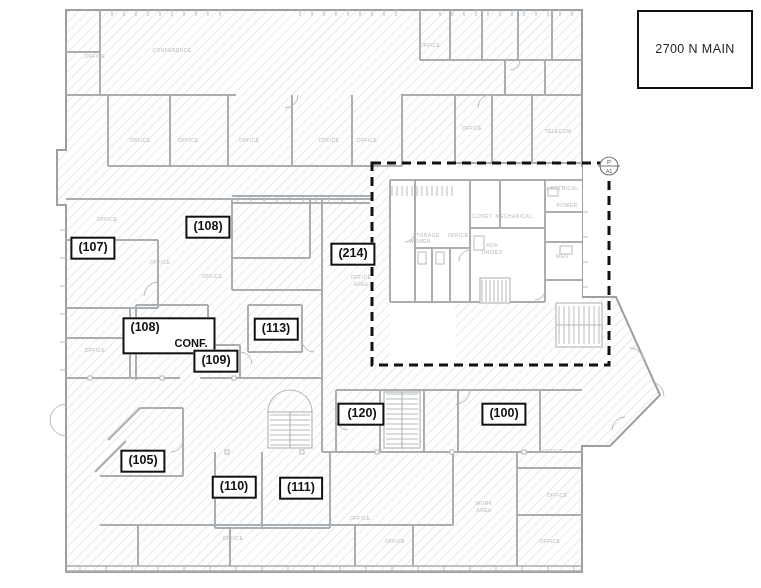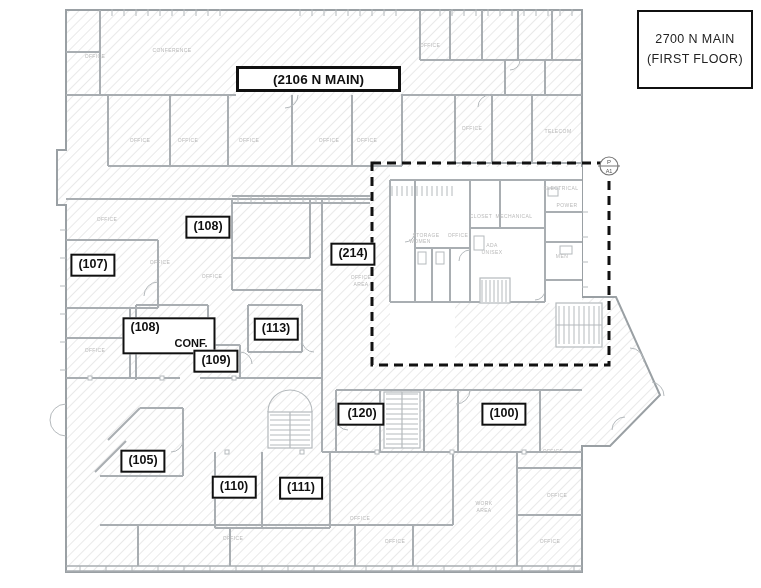--- a/index.html
+++ b/index.html
@@ -281,37 +281,33 @@
     <g>
       <circle cx="609" cy="166" r="9" fill="#ffffff" stroke="#777777" stroke-width="1.2"></circle>
       <line x1="598" y1="166" x2="620" y2="166" stroke="#777777" stroke-width="1"></line>
       <text x="609" y="164" text-anchor="middle" font-size="6" fill="#555555">P</text>
       <text x="609" y="173" text-anchor="middle" font-size="5.5" fill="#555555">A1</text>
     </g>
   </svg>
 
   
   <div class="rlabel" style="left:208px;top:227px;"><span>(108)</span></div>
-  <div class="rlabel" style="left:93px;top:265px;"><span>(107)</span></div>
+  <div class="rlabel" style="left:93px;top:248px;"><span>(107)</span></div>
   <div class="rlabel" style="left:353px;top:254px;"><span>(214)</span></div>
   <div class="rlabel" style="left:276px;top:329px;"><span>(113)</span></div>
   <div class="rlabel" style="left:169px;top:336px;">
     <span>(108)</span>
     <span class="sub">CONF.</span>
   </div>
   <div class="rlabel" style="left:216px;top:361px;"><span>(109)</span></div>
   <div class="rlabel" style="left:361px;top:414px;padding-left:8px;"><span>(120)</span></div>
   <div class="rlabel" style="left:504px;top:414px;"><span>(100)</span></div>
   <div class="rlabel" style="left:143px;top:461px;"><span>(105)</span></div>
   <div class="rlabel" style="left:234px;top:487px;"><span>(110)</span></div>
   <div class="rlabel" style="left:301px;top:488px;"><span>(111)</span></div>
 
   
-  <div class="bldg-label">
-    <span>(2106 N MAIN)</span>
-  </div>
 
   
   <div class="title-box">
     <span>2700 N MAIN</span>
-    <span>(FIRST FLOOR)</span>
   </div>
 </div>
 
 </body></html>

